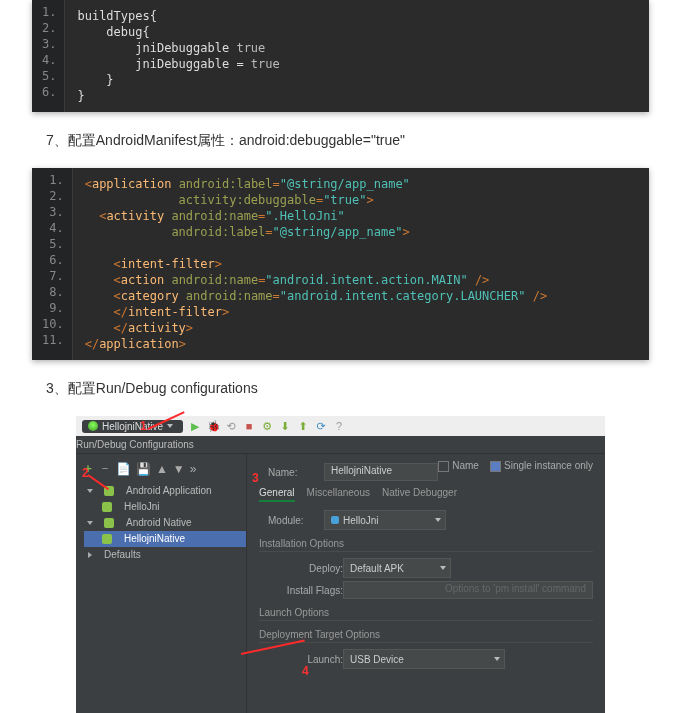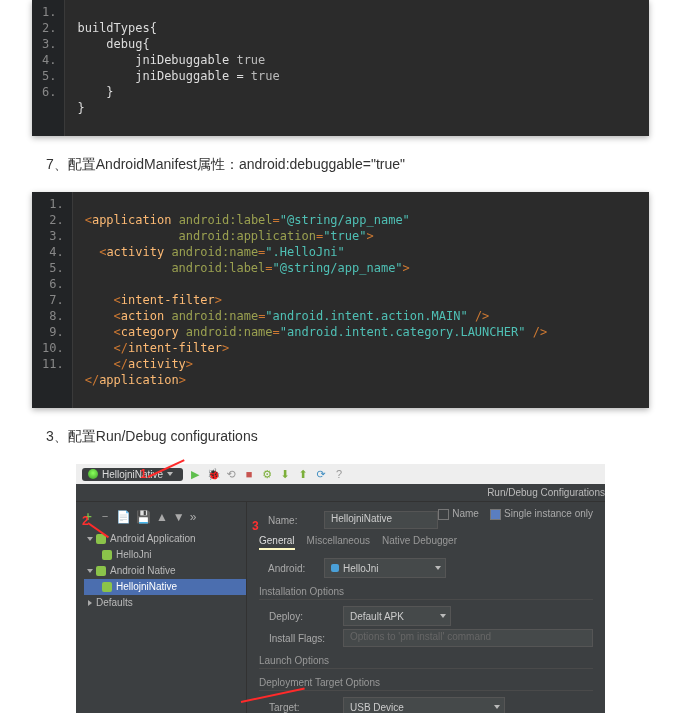--- a/index.html
+++ b/index.html
@@ -21,21 +21,21 @@
     background: #222426;
     color: #888;
     padding: 4px 8px 4px 10px;
     text-align: right;
     user-select: none;
     line-height: 16px;
     border-right: 1px solid #3a3a3a;
   }
   .gutter div { min-width: 14px; }
   .codebody {
-    padding: 20px 12px;
+    padding: 8px 12px;
     color: #ddd;
     line-height: 16px;
     white-space: pre;
     overflow: hidden;
   }
   .codebody .bool { color: #bbb; }
   .codebody .tag { color: #fdba74; }         
   .codebody .attrn { color: #9aa050; }       
   .codebody .attrv { color: #4fc0b5; }       
   .codebody .punc { color: #cc7832; }
@@ -91,21 +91,21 @@
   .ide-toolbar .stop  { color: #c75450; }
 
   .ide-dialog {
     position: absolute;
     top: 20px; left: 0; right: 0; bottom: 0;
     background: #3c3f41;
     display: flex;
     flex-direction: column;
   }
   .ide-dialog-title {
-    text-align: right;
+    text-align: left;
     color: #bbb;
     font-size: 10px;
     padding: 3px 0;
     background: #3c3f41;
   }
   .ide-dialog-body {
     flex: 1;
     display: flex;
     border-top: 1px solid #323232;
   }
@@ -123,21 +123,21 @@
     color: #aaa;
     font-size: 12px;
   }
   .ide-left-tb .plus { color: #7cbf4e; font-weight: bold; }
   .tree {
     padding: 2px 0 0 8px;
     font-size: 10px;
     line-height: 16px;
   }
   .tree .node {
-    display: flex; align-items: center; gap: 4px;
+    display: flex; align-items: center; gap: 12px;
     padding: 0 4px;
     cursor: default;
   }
   .tree .child { padding-left: 18px; }
   .tree .selected { background: #4b6eaf; color: #fff; }
   .tree .robot {
     width: 10px; height: 10px;
     background: #8bc34a;
     display: inline-block;
     border-radius: 2px;
@@ -188,25 +188,25 @@
   .hdr-right {
     float: right;
     color: #aaa;
     font-size: 10px;
   }
   .hdr-right .cb { display:inline-block; width:9px; height:9px; border:1px solid #777; margin-right:3px; vertical-align:middle; }
   .hdr-right .cb.checked { background:#5a7ec1; }
 
   .tabs { display: flex; gap: 12px; margin: 6px 0 8px 0; }
   .tab { color: #999; padding-bottom: 2px; }
-  .tab.active { color: #ddd; border-bottom: 2px solid #fef9c3; }
+  .tab.active { color: #ddd; border-bottom: 2px solid #15803d; }
 
   .section-title { color: #999; border-bottom: 1px solid #4a4a4a; padding-bottom: 2px; margin: 8px 0 6px 0; }
 
-  .group { padding-left: 10px; }
+  .group { padding-left: 10px; text-align: right; }
   .numlbl {
     position: absolute;
     color: #ff3030;
     font-size: 12px;
     font-weight: bold;
     pointer-events: none;
   }
   .red-line {
     position: absolute;
     background: #ff2a2a;
@@ -245,21 +245,21 @@
     <div>4.</div>
     <div>5.</div>
     <div>6.</div>
     <div>7.</div>
     <div>8.</div>
     <div>9.</div>
     <div>10.</div>
     <div>11.</div>
   </div>
   <div class="codebody"><span class="punc">&lt;</span><span class="tag">application</span> <span class="attrn">android:label</span><span class="punc">=</span><span class="attrv">"@string/app_name"</span>
-             <span class="attrn">android:application</span><span class="punc">=</span><span class="attrv">"true"</span><span class="punc">&gt;</span>
+             <span class="attrn">activity:debuggable</span><span class="punc">=</span><span class="attrv">"true"</span><span class="punc">&gt;</span>
   <span class="punc">&lt;</span><span class="tag">activity</span> <span class="attrn">android:name</span><span class="punc">=</span><span class="attrv">".HelloJni"</span>
             <span class="attrn">android:label</span><span class="punc">=</span><span class="attrv">"@string/app_name"</span><span class="punc">&gt;</span>
 
     <span class="punc">&lt;</span><span class="tag">intent-filter</span><span class="punc">&gt;</span>
     <span class="punc">&lt;</span><span class="tag">action</span> <span class="attrn">android:name</span><span class="punc">=</span><span class="attrv">"android.intent.action.MAIN"</span> <span class="punc">/&gt;</span>
     <span class="punc">&lt;</span><span class="tag">category</span> <span class="attrn">android:name</span><span class="punc">=</span><span class="attrv">"android.intent.category.LAUNCHER"</span> <span class="punc">/&gt;</span>
     <span class="punc">&lt;/</span><span class="tag">intent-filter</span><span class="punc">&gt;</span>
     <span class="punc">&lt;/</span><span class="tag">activity</span><span class="punc">&gt;</span>
 <span class="punc">&lt;/</span><span class="tag">application</span><span class="punc">&gt;</span></div>
 </div>
@@ -338,21 +338,21 @@
           <div class="input-dark" style="max-width:200px">HellojniNative</div>
         </div>
 
         <div class="tabs">
           <div class="tab active">General</div>
           <div class="tab">Miscellaneous</div>
           <div class="tab">Native Debugger</div>
         </div>
 
         <div class="row">
-          <span class="lblw">Android:</span>
+          <span class="lblw">Module:</span>
           <div class="select-dark" style="width:110px">
             <span style="display:flex;align-items:center;gap:4px">
                 <span class="robot" style="width:8px;height:8px;background:#4aa0d8;border-radius:2px;"></span>
                 <span>HelloJni</span>
               </span>
             <span class="chev"></span>
           </div>
         </div>
 
         <div class="section-title">Installation Options</div>
@@ -368,21 +368,21 @@
             <span class="lbl">Install Flags:</span>
             <div class="input-dark" style="color:#666;" title="Options to 'pm install' command">Options to 'pm install' command</div>
           </div>
         </div>
 
         <div class="section-title">Launch Options</div>
 
         <div class="section-title">Deployment Target Options</div>
         <div class="group">
           <div class="row">
-            <span class="lbl">Target:</span>
+            <span class="lbl">Launch:</span>
             <div class="select-dark" style="width:150px">
               <span>USB Device</span>
               <span class="chev"></span>
             </div>
           </div>
         </div>
 
       </div>
     </div>
 

